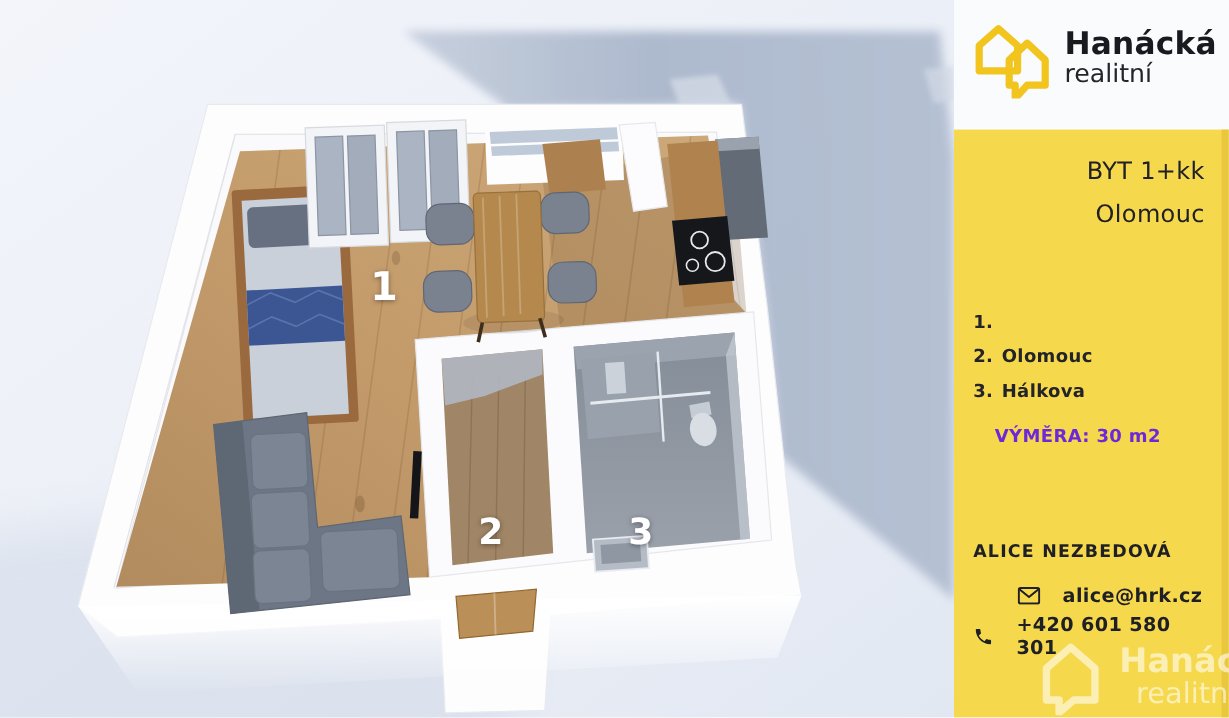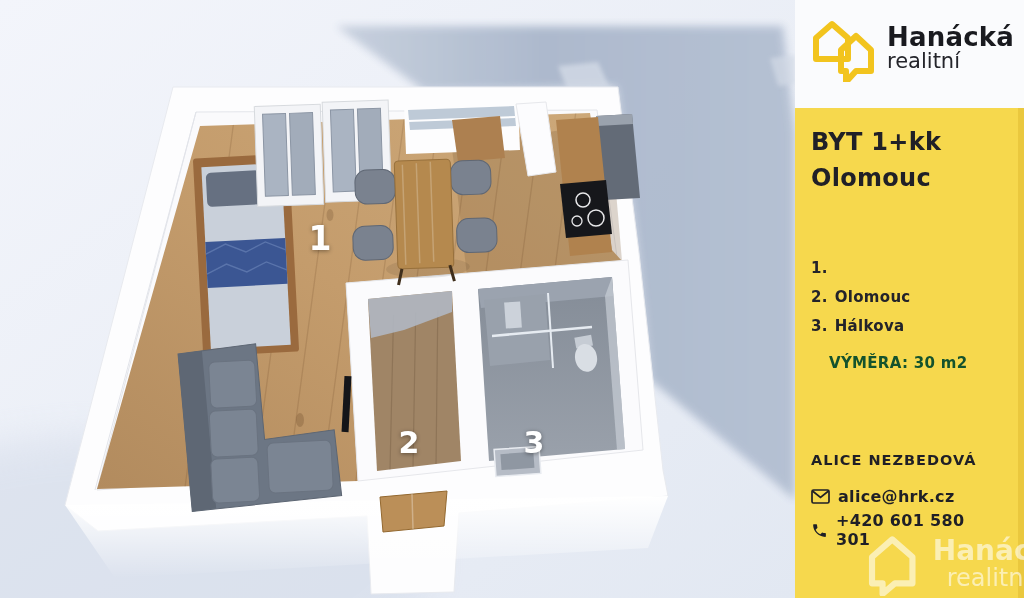--- a/index.html
+++ b/index.html
@@ -18,28 +18,28 @@
   .logo-text{display:flex;flex-direction:column;line-height:1.04;}
   .logo-line1{font-size:26px;font-weight:800;letter-spacing:.2px;color:#191a1f;}
   .logo-line2{font-size:21px;font-weight:400;color:#24252b;}
 
   
   .panel{
     position:absolute;left:795px;top:108px;width:229px;height:490px;
     box-sizing:border-box;background:#f6d84d;border-right:6px solid #eac83e;
     padding:16px 14px 0 16px;letter-spacing:.3px;
   }
-  .panel .title-line{font-size:24px;font-weight:700;line-height:36px;color:#202027;}
+  .panel .title-line{font-size:20px;font-weight:400;line-height:36px;color:#202027;text-align:right;}
   .room-list{margin-top:58px;}
   .room-row{font-size:15px;font-weight:600;line-height:29px;color:#23232a;display:flex;gap:7px;}
-  .area-line{margin-top:13px;padding-left:18px;font-size:15px;font-weight:700;color:#14532d;}
+  .area-line{margin-top:13px;padding-left:18px;font-size:15px;font-weight:700;color:#6d28d9;}
   .agent-name{margin-top:80px;text-align:left;padding-right:2px;
     font-size:14.5px;font-weight:700;letter-spacing:1px;color:#1f1f26;}
   .contacts{margin-top:19px;display:flex;flex-direction:column;gap:5px;}
-  .c-row{display:flex;justify-content:flex-start;align-items:center;gap:8px;
+  .c-row{display:flex;justify-content:flex-end;align-items:center;gap:19px;
     font-size:16px;font-weight:600;color:#1f1f26;padding-right:2px;}
   .c-row svg{flex:0 0 auto;}
 
   
   .watermark{
     position:absolute;right:-44px;bottom:2px;display:flex;align-items:center;gap:10px;
     color:rgba(255,255,255,.58);pointer-events:none;
   }
   .wm-text{display:flex;flex-direction:column;line-height:1.02;}
   .wm-line1{font-size:28px;font-weight:800;}

